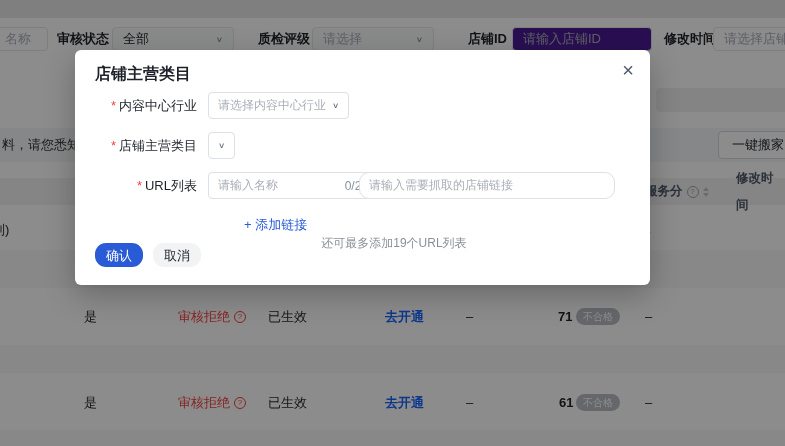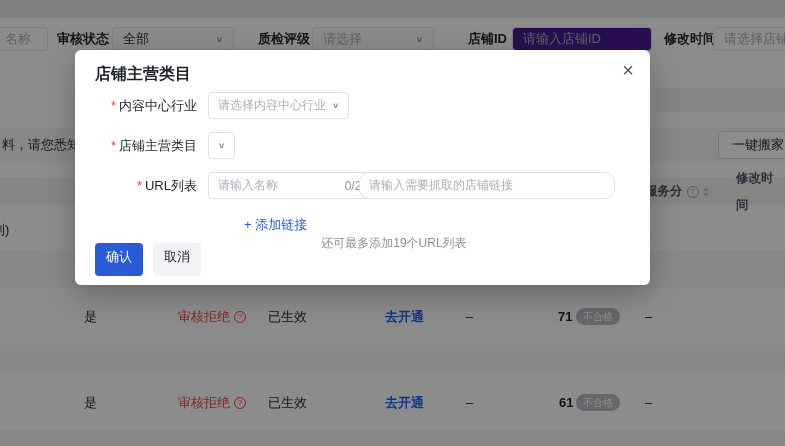--- a/index.html
+++ b/index.html
@@ -73,22 +73,22 @@
   .m-input { position:absolute; display:flex; align-items:center; height:27px; padding:0 9px;
              border:1px solid #dde0e6; border-radius:4px; background:#fff; font-size:12px; color:#a9aeb8; }
   .m-input .counter { margin-left:auto; color:#86909c; }
   .r1 { top:42px; } .r2 { top:82px; } .r3 { top:122px; }
   .sel { left:133px; }
   .in-name { left:133px; width:170px;gap:22px; }
   .in-url  { left:284px; width:256px;border-radius:10px; }
   .add-row { position:absolute; top:165px; left:133px; display:flex; align-items:center; gap:14px; height:20px; }
   .add-link { color:#2a5bd7; font-size:13px; font-weight:500; cursor:pointer; white-space:nowrap;margin-left:36px; }
   .add-hint { color:#8a9099; font-size:12px; white-space:nowrap;margin-top:36px; }
-  .m-btn { position:absolute; top:193px; height:33px; border-radius:4px; font-size:13px;
-           line-height:28px; text-align:center; cursor:pointer; }
+  .m-btn { position:absolute; top:193px; height:24px; border-radius:11px; font-size:13px;
+           line-height:28px; text-align:center; cursor:pointer;font-family:Liberation Mono, monospace; }
   .btn-confirm { left:20px; width:48px; background:#2a5bd7; color:#fff; font-weight:500; }
   .btn-cancel  { left:78px; width:48px; background:#f2f3f5; color:#1d2129; }
 </style>
 </head>
 <body>
 
 <div class="stage">
 
   <div class="topstrip"></div>
 

